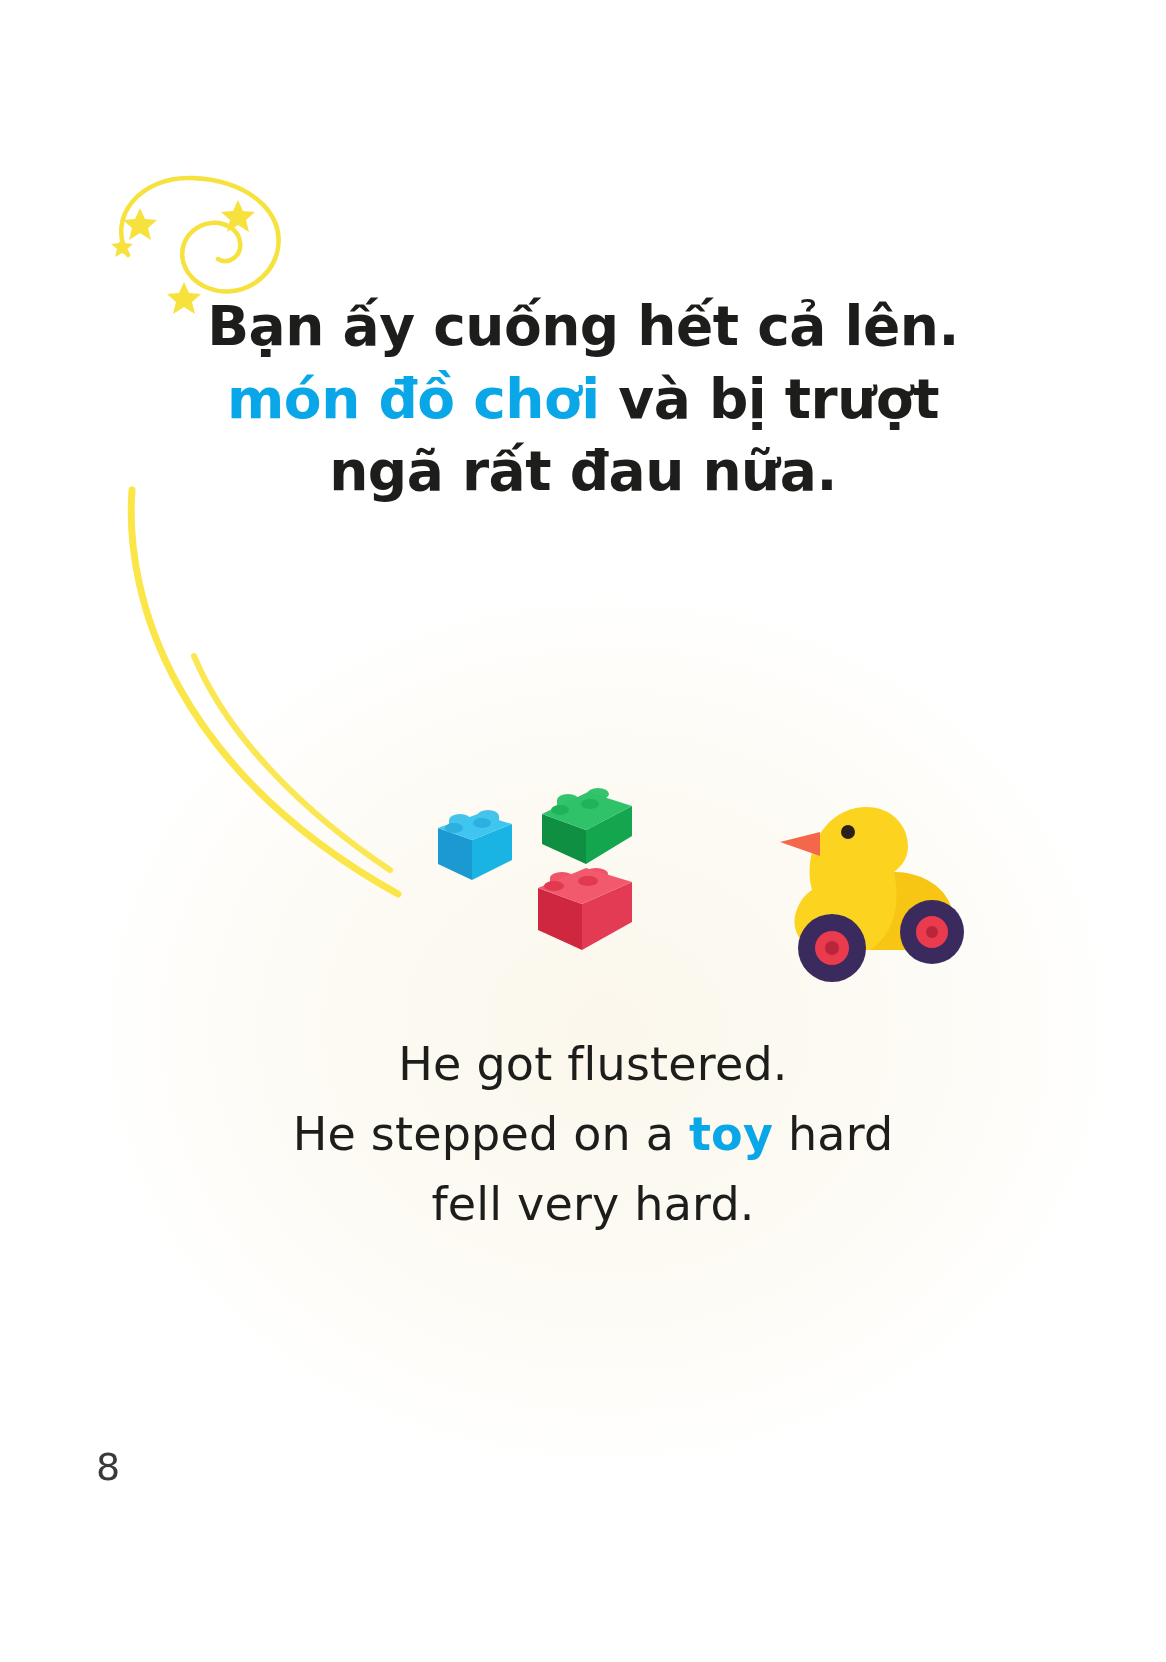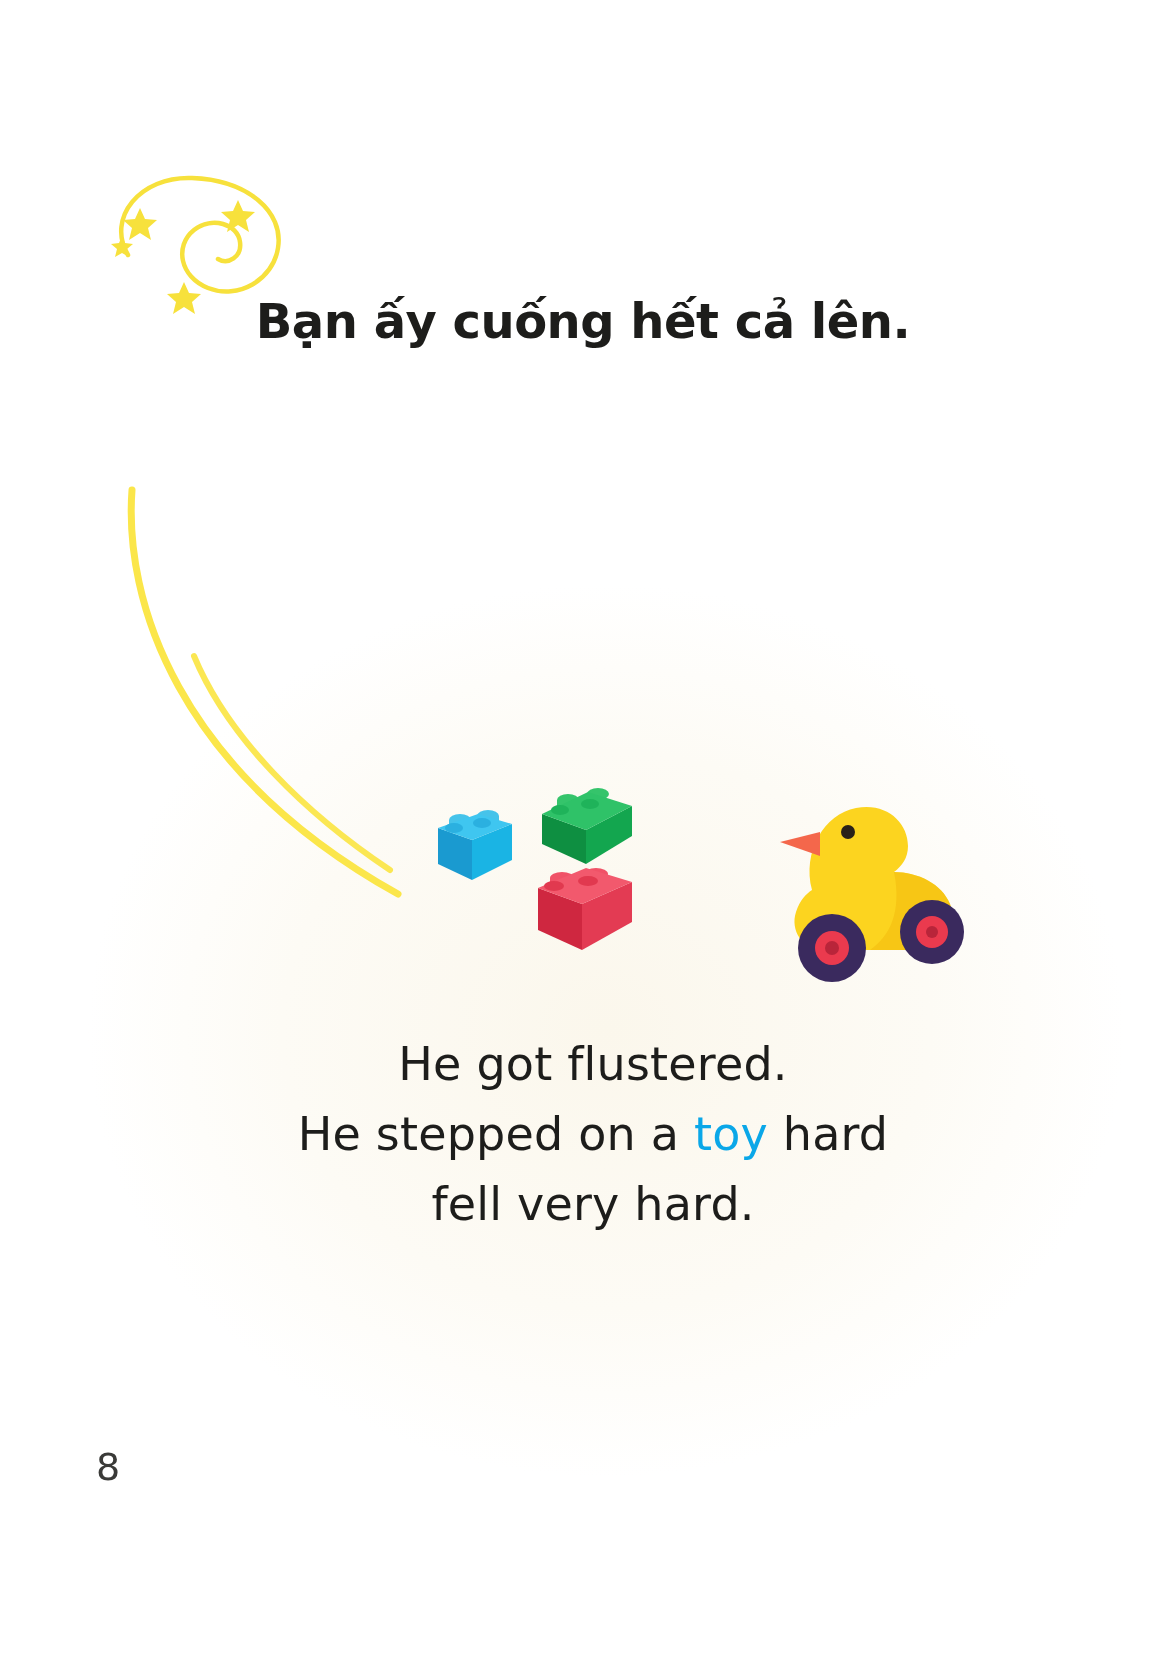--- a/index.html
+++ b/index.html
@@ -39,21 +39,21 @@
 
   
   .vn-block {
     position: absolute;
     left: 0;
     top: 290px;
     width: 1166px;
     text-align: center;
     line-height: 1.32;
     color: #1d1d1b;
-    font-size: 48px;
+    font-size: 55px;
     font-weight: 600;
     letter-spacing: -0.5px;
   }
   .vn-line { display: block; white-space: pre; }
   .hl { color: #0aa7e8; font-weight: 800; }
 
   
   .toys {
     position: absolute;
     left: 420px;
@@ -69,21 +69,21 @@
     top: 1030px;
     width: 1166px;
     text-align: center;
     line-height: 1.52;
     color: #1d1d1b;
     font-size: 46px;
     font-weight: 500;
     letter-spacing: 0.2px;
   }
   .en-line { display: block; white-space: pre; }
-  .en-hl { color: #0aa7e8; font-weight: 400; }
+  .en-hl { color: #0aa7e8; font-weight: 700; }
 
   
   .page-number {
     position: absolute;
     left: 96px;
     top: 1445px;
     font-size: 38px;
     color: #3a3a38;
     font-weight: 400;
   }
@@ -105,20 +105,22 @@
     </g>
   </svg>
 
   <svg class="streak" viewBox="0 0 330 450">
     <path d="M42 20 C34 130, 86 300, 308 424" fill="none" stroke="#fbe64a" stroke-width="7" stroke-linecap="round"></path>
     <path d="M104 186 C138 268, 216 344, 300 400" fill="none" stroke="#fbe64a" stroke-width="6" stroke-linecap="round" opacity="0.95"></path>
   </svg>
 
   <div class="vn-block">
     <span class="vn-line">Bạn ấy cuống hết cả lên.</span>
+    <span class="vn-line"><span class="hl">món đồ chơi</span><span> và bị trượt</span></span>
+    <span class="vn-line">ngã rất đau nữa.</span>
   </div>
 
   <svg class="toys" viewBox="0 0 560 230">
 
     <g>
       <ellipse cx="40" cy="40" rx="11" ry="6" fill="#46c3ea"></ellipse>
       <ellipse cx="68" cy="36" rx="11" ry="6" fill="#46c3ea"></ellipse>
       <rect x="29" y="40" width="50" height="8" fill="#46c3ea"></rect>
       <rect x="57" y="36" width="22" height="10" fill="#46c3ea"></rect>
       <path d="M18 48 L18 84 L52 100 L52 60 Z" fill="#1a9ad0"></path>

